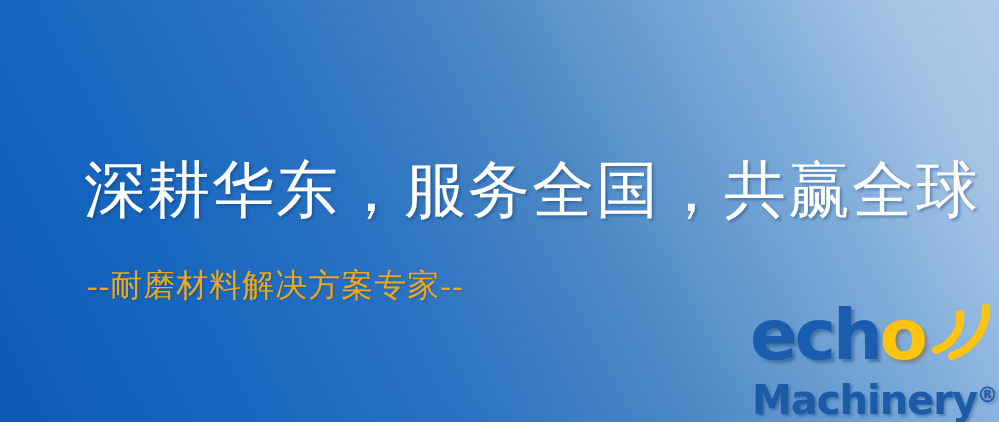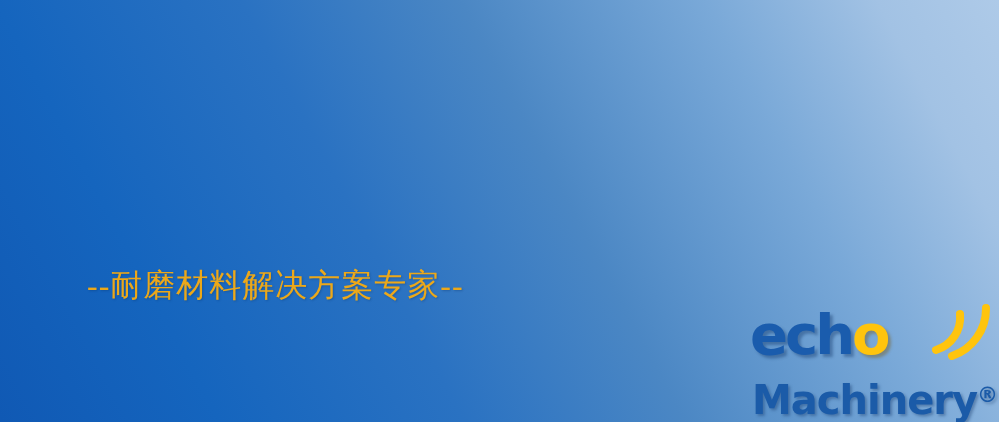--- a/index.html
+++ b/index.html
@@ -61,21 +61,21 @@
     width: 255px;
     height: 126px;
   }
 
   .logo-wordmark {
     position: absolute;
     left: 6px;
     top: 0px;
     font-family: "DejaVu Sans", sans-serif;
     font-weight: bold;
-    font-size: 56px;
+    font-size: 70px;
     line-height: 78px;
     letter-spacing: -3px;
     color: #1a5cad;
     text-shadow: 3px 3px 3px rgba(20, 55, 105, 0.42);
   }
 
   .logo-wordmark .gold-o {
     color: #ffc40d;
     text-shadow: 3px 3px 3px rgba(120, 85, 10, 0.40);
   }
@@ -106,20 +106,21 @@
     font-size: 21px;
     vertical-align: 12px;
     letter-spacing: 0;
   }
 </style>
 </head>
 <body>
 
 <div class="banner">
 
+  <div class="headline">深耕华东，服务全国，共赢全球</div>
 
   <div class="subtitle">--耐磨材料解决方案专家--</div>
 
   <div class="logo">
 
     <div class="logo-wordmark"><span>ech</span><span class="gold-o">o</span></div>
 
     <div class="logo-waves">
       <svg width="70" height="66" viewBox="0 0 70 66" aria-hidden="true">
         <g fill="none" stroke="#ffc40d" stroke-width="8" stroke-linecap="round">

